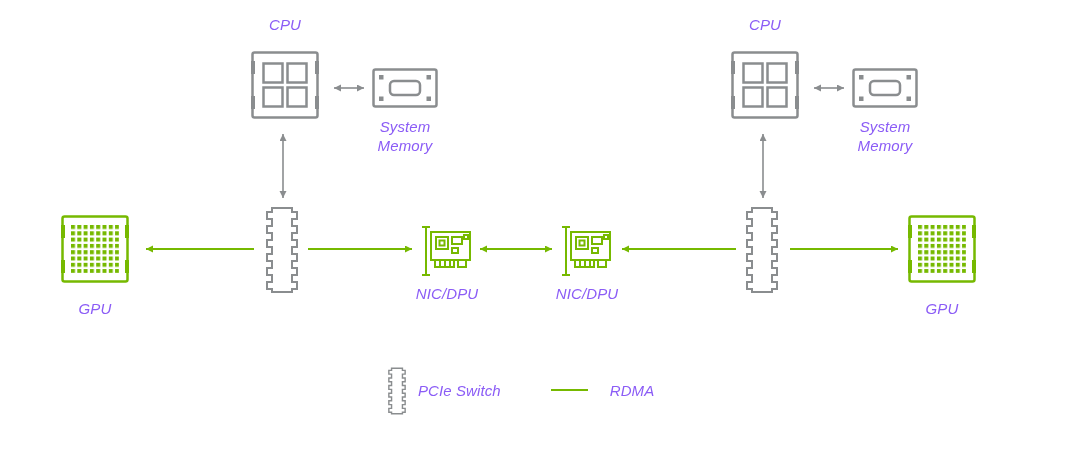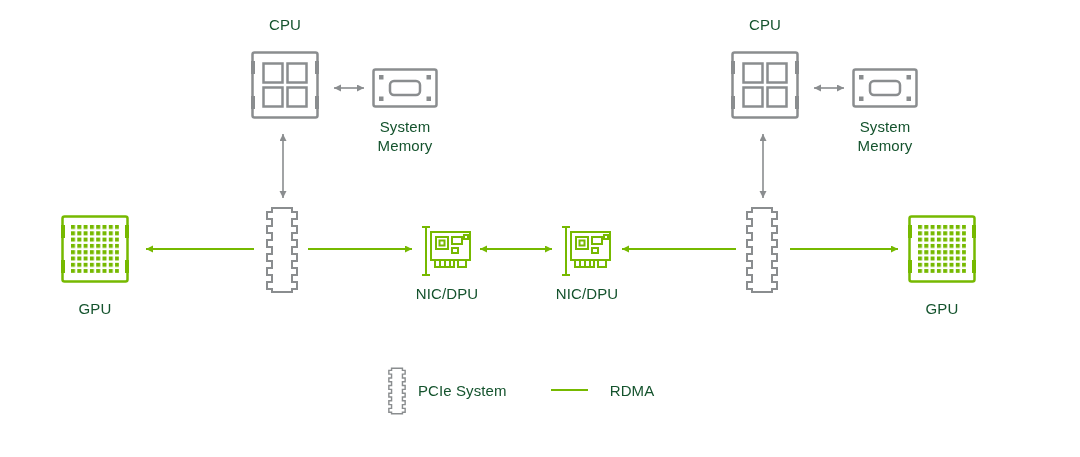--- a/index.html
+++ b/index.html
@@ -5,21 +5,21 @@
   * { margin:0; padding:0; box-sizing:border-box; }
   html,body { background:#ffffff; }
   .canvas {
     position:relative; width:1080px; height:457px; background:#ffffff;
     font-family:"Liberation Sans","DejaVu Sans",sans-serif; color:#1e1e1e;
     overflow:hidden;
   }
   .node { position:absolute; }
   .label {
     position:absolute; font-size:15px; line-height:1.25; text-align:center;
-    color:#14532d; letter-spacing:0.1px;
+    color:#8b5cf6; letter-spacing:0.1px;font-style:italic;
   }
   .arrows { position:absolute; left:0; top:0; pointer-events:none; }
   .legend-line { position:absolute; background:#76B900; height:2px; }
 </style>
 </head>
 <body>
 
 <div class="canvas">
 
   <svg class="arrows" width="1080" height="457" viewBox="0 0 1080 457">
@@ -189,18 +189,18 @@
       </g>
     </svg>
   </div>
   <div class="label" style="left:552px; top:285px; width:70px;">NIC/DPU</div>
 
   <div class="node" style="left:386px; top:366px;">
     <svg viewBox="0 0 40 92" width="22" height="50">
       <path d="M10,4 H30 V8 H35 V15 H30 V22 H35 V29 H30 V36 H35 V43 H30 V50 H35 V57 H30 V64 H35 V71 H30 V78 H35 V85 H30 V88 H10 V85 H5 V78 H10 V71 H5 V64 H10 V57 H5 V50 H10 V43 H5 V36 H10 V29 H5 V22 H10 V15 H5 V8 H10 Z" fill="#ffffff" stroke="#8A8D8F" stroke-width="2.6"></path>
     </svg>
   </div>
-  <div class="label" style="left:418px; top:382px; width:100px; text-align:left;">PCIe System</div>
+  <div class="label" style="left:418px; top:382px; width:100px; text-align:left;">PCIe Switch</div>
 
   <div class="legend-line" style="left:551px; top:389px; width:37px;"></div>
   <div class="label" style="left:597px; top:382px; width:70px; text-align:center;">RDMA</div>
 
 </div>
 
 </body></html>

